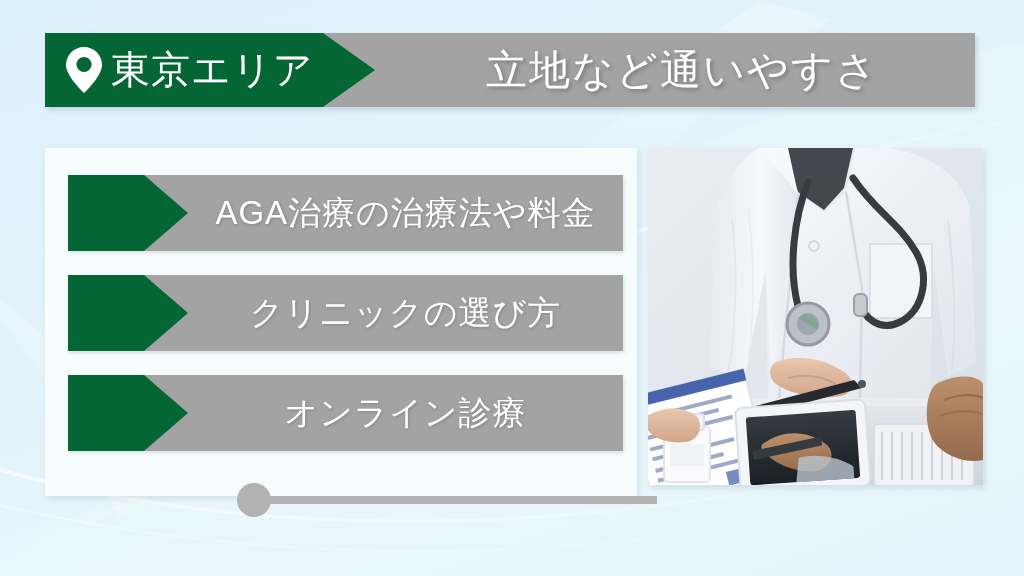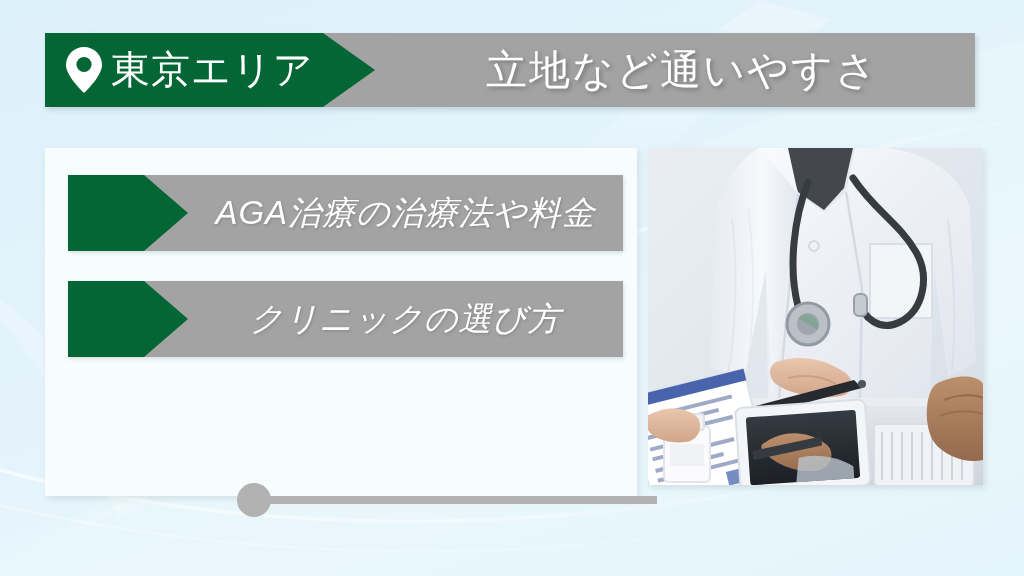--- a/index.html
+++ b/index.html
@@ -114,22 +114,21 @@
   .items {
     position: absolute;
     left: 68px;
     top: 175px;
     width: 555px;
   }
   .item {
     position: relative;
     width: 555px;
     height: 76px;
-    margin-bottom: 30px;
-    font-style: italic;
+    margin-bottom: 24px;
   }
   .item-gray {
     position: absolute;
     left: 0;
     top: 0;
     width: 555px;
     height: 76px;
     background: #a3a3a3;
     box-shadow: 1px 2px 4px rgba(120,140,150,0.25);
   }
@@ -248,20 +247,25 @@
       <div class="item-green"></div>
       <div class="item-label">AGA治療の治療法や料金</div>
     </div>
 
     <div class="item">
       <div class="item-gray"></div>
       <div class="item-green"></div>
       <div class="item-label">クリニックの選び方</div>
     </div>
 
+    <div class="item">
+      <div class="item-gray"></div>
+      <div class="item-green"></div>
+      <div class="item-label">オンライン診療</div>
+    </div>
 
   </div>
 
   <div class="slider">
     <div class="slider-track"></div>
     <div class="slider-knob"></div>
   </div>
 
   <div class="photo">
     <svg width="335" height="337" viewBox="0 0 335 337">

